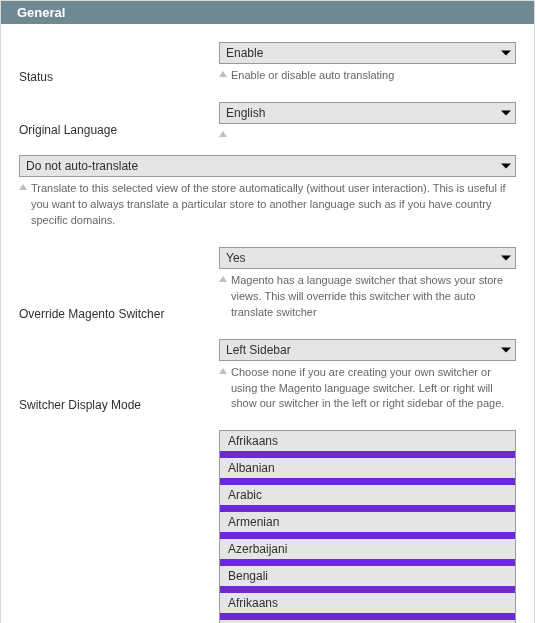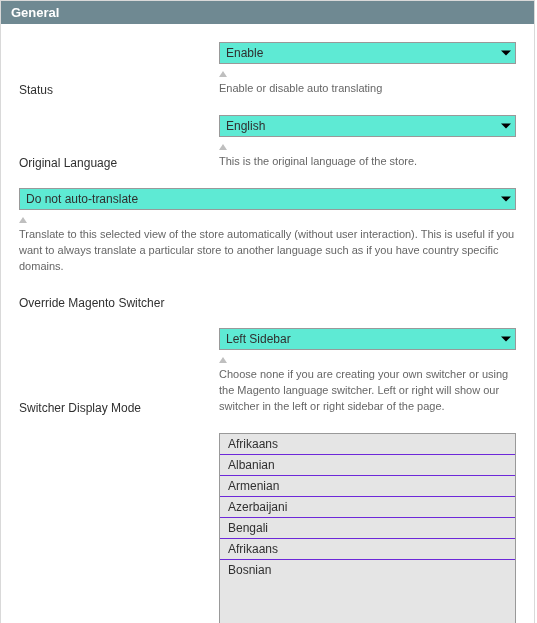--- a/index.html
+++ b/index.html
@@ -12,21 +12,21 @@
   }
   .panel {
     border: 1px solid #d9d9d9;
     width: 535px;
     background: #fff;
   }
   .panel-header {
     background: #6f8992;
     color: #fff;
     font-weight: bold;
-    padding: 4px 10px;
+    padding: 4px 16px;
     font-size: 13px;
   }
   .panel-body {
     padding: 18px 18px 6px 18px;
   }
   .field-row {
     display: flex;
     align-items: flex-end;
     margin-bottom: 18px;
   }
@@ -37,21 +37,21 @@
     color: #303030;
   }
   .field-control {
     flex: 1 1 auto;
     min-width: 0;
   }
   .select {
     width: 100%;
     height: 22px;
     border: 1px solid #999;
-    background: #5eead4;
+    background: #e5e5e5;
     font: inherit;
     padding: 1px 20px 1px 6px;
     position: relative;
     display: flex;
     align-items: center;
     cursor: pointer;
   }
   .select .arrow {
     position: absolute;
     right: 4px;
@@ -63,40 +63,39 @@
     border-top: 5px solid #000;
   }
   .hint {
     display: flex;
     align-items: flex-start;
     gap: 4px;
     margin-top: 4px;
     color: #666;
     font-size: 11px;
     line-height: 1.45;
-    flex-direction: column;
   }
   .hint .tri {
     flex: 0 0 auto;
     margin-top: 3px;
     width: 0; height: 0;
     border-left: 4px solid transparent;
     border-right: 4px solid transparent;
     border-bottom: 6px solid #bfbfbf;
   }
   .multiselect {
     width: 100%;
     height: 210px;
     border: 1px solid #999;
     background: #e5e5e5;
     overflow-y: scroll;
   }
   .multiselect .opt {
     padding: 3px 8px;
-    border-bottom: 1px solid #6d28d9;
+    border-bottom: 7px solid #6d28d9;
     cursor: pointer;
     font-size: 12px;
     color: #303030;
   }
   .multiselect .opt:last-child { border-bottom: none; }
   
   .multiselect::-webkit-scrollbar { width: 14px; }
   .multiselect::-webkit-scrollbar-track { background: #e8e8e8; }
   .multiselect::-webkit-scrollbar-thumb { background: #bdbdbd; border: 1px solid #a8a8a8; }
 </style>
@@ -123,40 +122,49 @@
 
     <div class="field-row">
       <div class="field-label">Original Language</div>
       <div class="field-control">
         <div class="select">
           <span>English</span>
           <span class="arrow"></span>
         </div>
         <div class="hint">
           <span class="tri"></span>
-          <span>This is the original language of the store.</span>
         </div>
       </div>
     </div>
 
     <div class="field-row">
       <div class="field-control">
         <div class="select">
           <span>Do not auto-translate</span>
           <span class="arrow"></span>
         </div>
         <div class="hint">
           <span class="tri"></span>
           <span>Translate to this selected view of the store automatically (without user interaction). This is useful if you want to always translate a particular store to another language such as if you have country specific domains.</span>
         </div>
       </div>
     </div>
 
     <div class="field-row">
       <div class="field-label">Override Magento Switcher</div>
+      <div class="field-control">
+        <div class="select">
+          <span>Yes</span>
+          <span class="arrow"></span>
+        </div>
+        <div class="hint">
+          <span class="tri"></span>
+          <span>Magento has a language switcher that shows your store views. This will override this switcher with the auto translate switcher</span>
+        </div>
+      </div>
     </div>
 
     <div class="field-row">
       <div class="field-label">Switcher Display Mode</div>
       <div class="field-control">
         <div class="select">
           <span>Left Sidebar</span>
           <span class="arrow"></span>
         </div>
         <div class="hint">
@@ -165,20 +173,21 @@
         </div>
       </div>
     </div>
 
     <div class="field-row" style="margin-bottom:0">
       <div class="field-label">Translatable Languages</div>
       <div class="field-control">
         <div class="multiselect" id="multiselect">
             <div class="opt">Afrikaans</div>
             <div class="opt">Albanian</div>
+            <div class="opt">Arabic</div>
             <div class="opt">Armenian</div>
             <div class="opt">Azerbaijani</div>
             <div class="opt">Bengali</div>
             <div class="opt">Afrikaans</div>
             <div class="opt">Bosnian</div>
           </div>
       </div>
     </div>
 
   </div>

